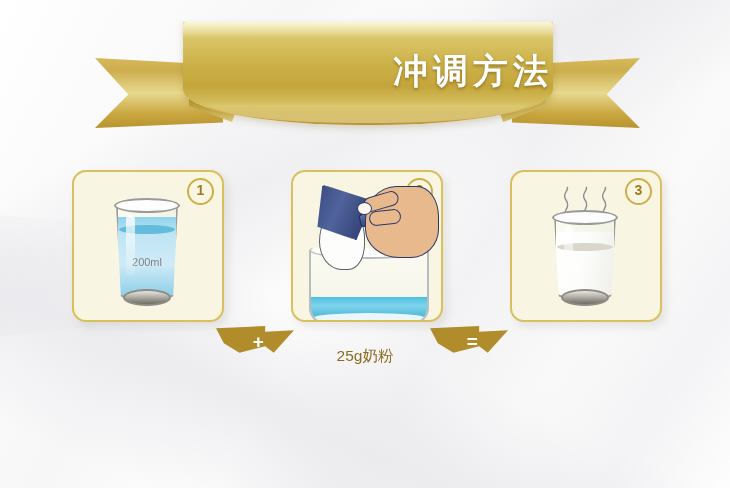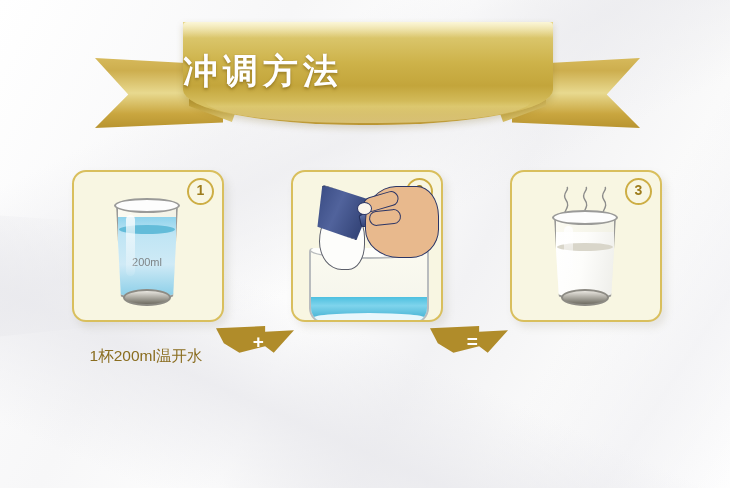--- a/index.html
+++ b/index.html
@@ -88,21 +88,21 @@
   }
   .ribbon-main::after {
     content: "";
     position: absolute; left: 6%; right: 6%; bottom: 2px; height: 22px;
     background: linear-gradient(180deg, rgba(255,250,215,0.0), rgba(255,248,205,0.42));
     border-radius: 0 0 46% 46% / 0 0 100% 100%;
   }
   .ribbon-title {
     position: absolute;
     left: 0; right: 0; top: 26px;
-    text-align: left;
+    text-align: right;
     font-size: 35px;
     font-weight: bold;
     letter-spacing: 5px;
     color: #ffffff;
     text-shadow: 0 2px 3px rgba(120,92,18,0.55), 0 0 1px rgba(140,110,30,0.6);
   }
 
   
   .panel {
     position: absolute;
@@ -393,16 +393,16 @@
 
   <div class="arrow a1">
     <div class="swoosh"></div>
     <div class="sym">+</div>
   </div>
   <div class="arrow a2">
     <div class="swoosh"></div>
     <div class="sym">=</div>
   </div>
 
-  <div class="caption c1">1杯200ml温开水</div>
+  <div class="caption c2">25g奶粉</div>
 
 
 </div>
 
 </body></html>

